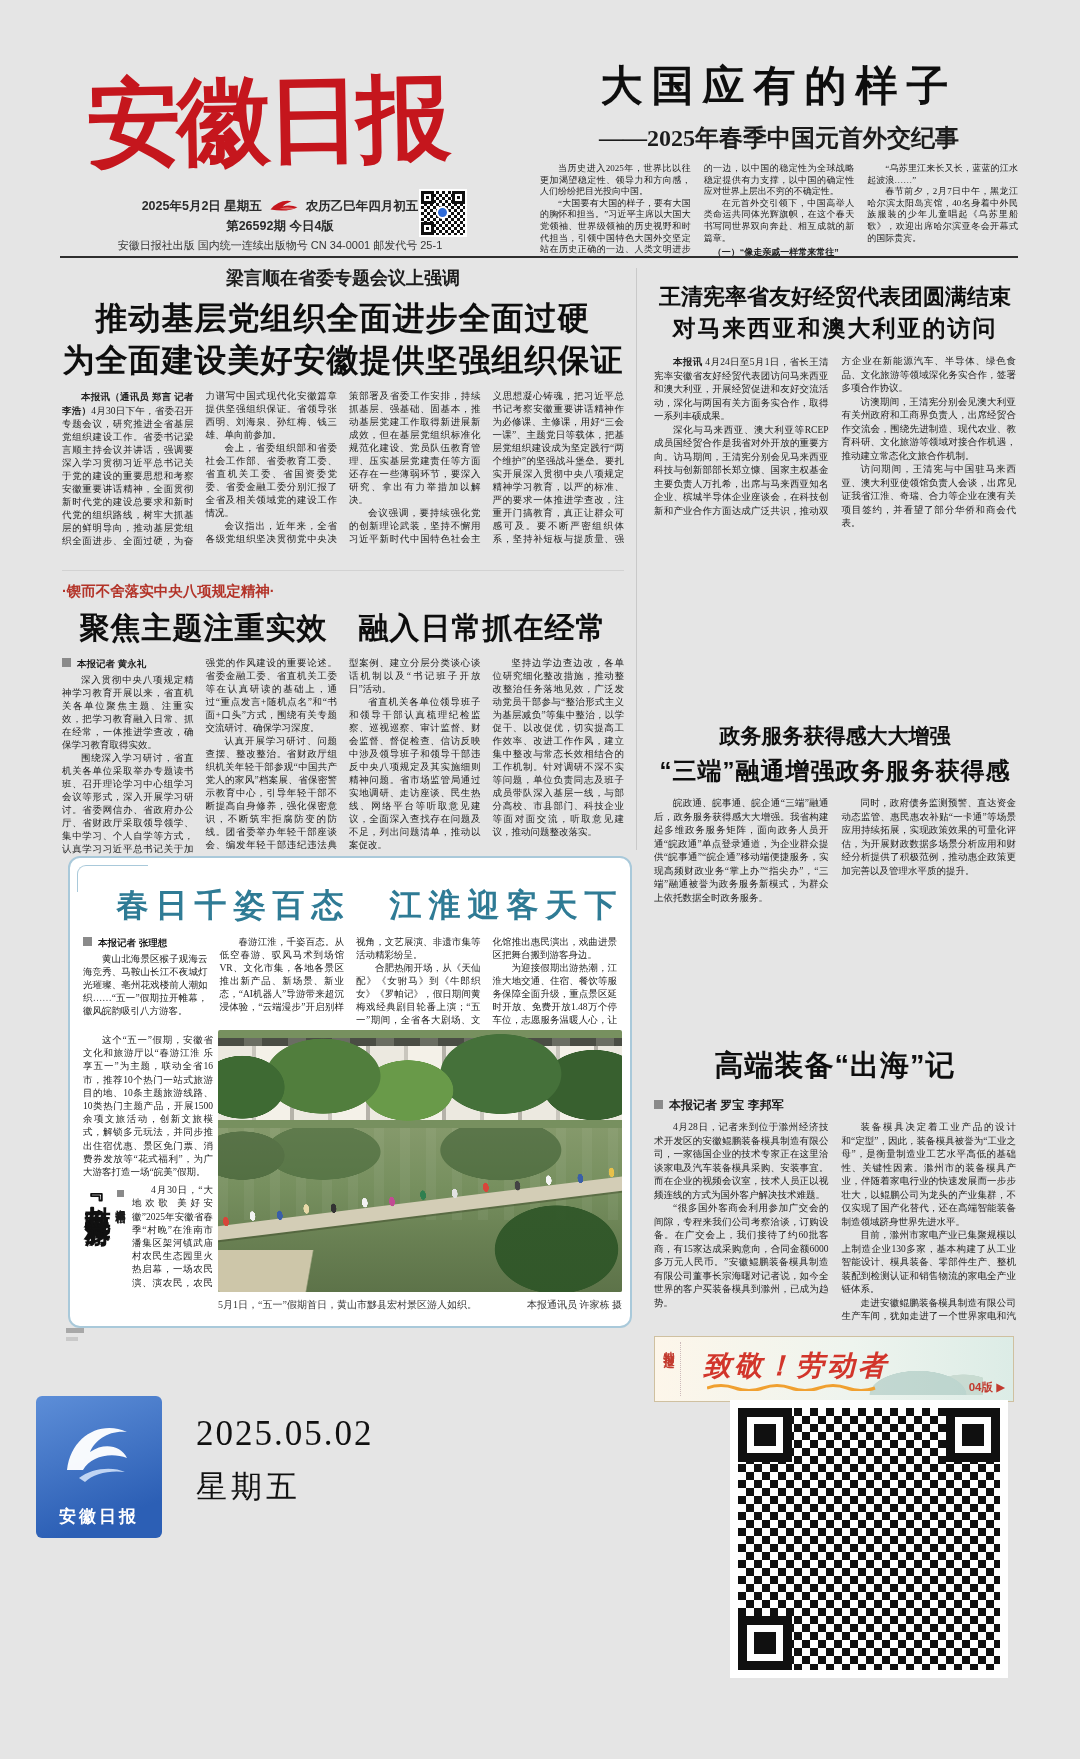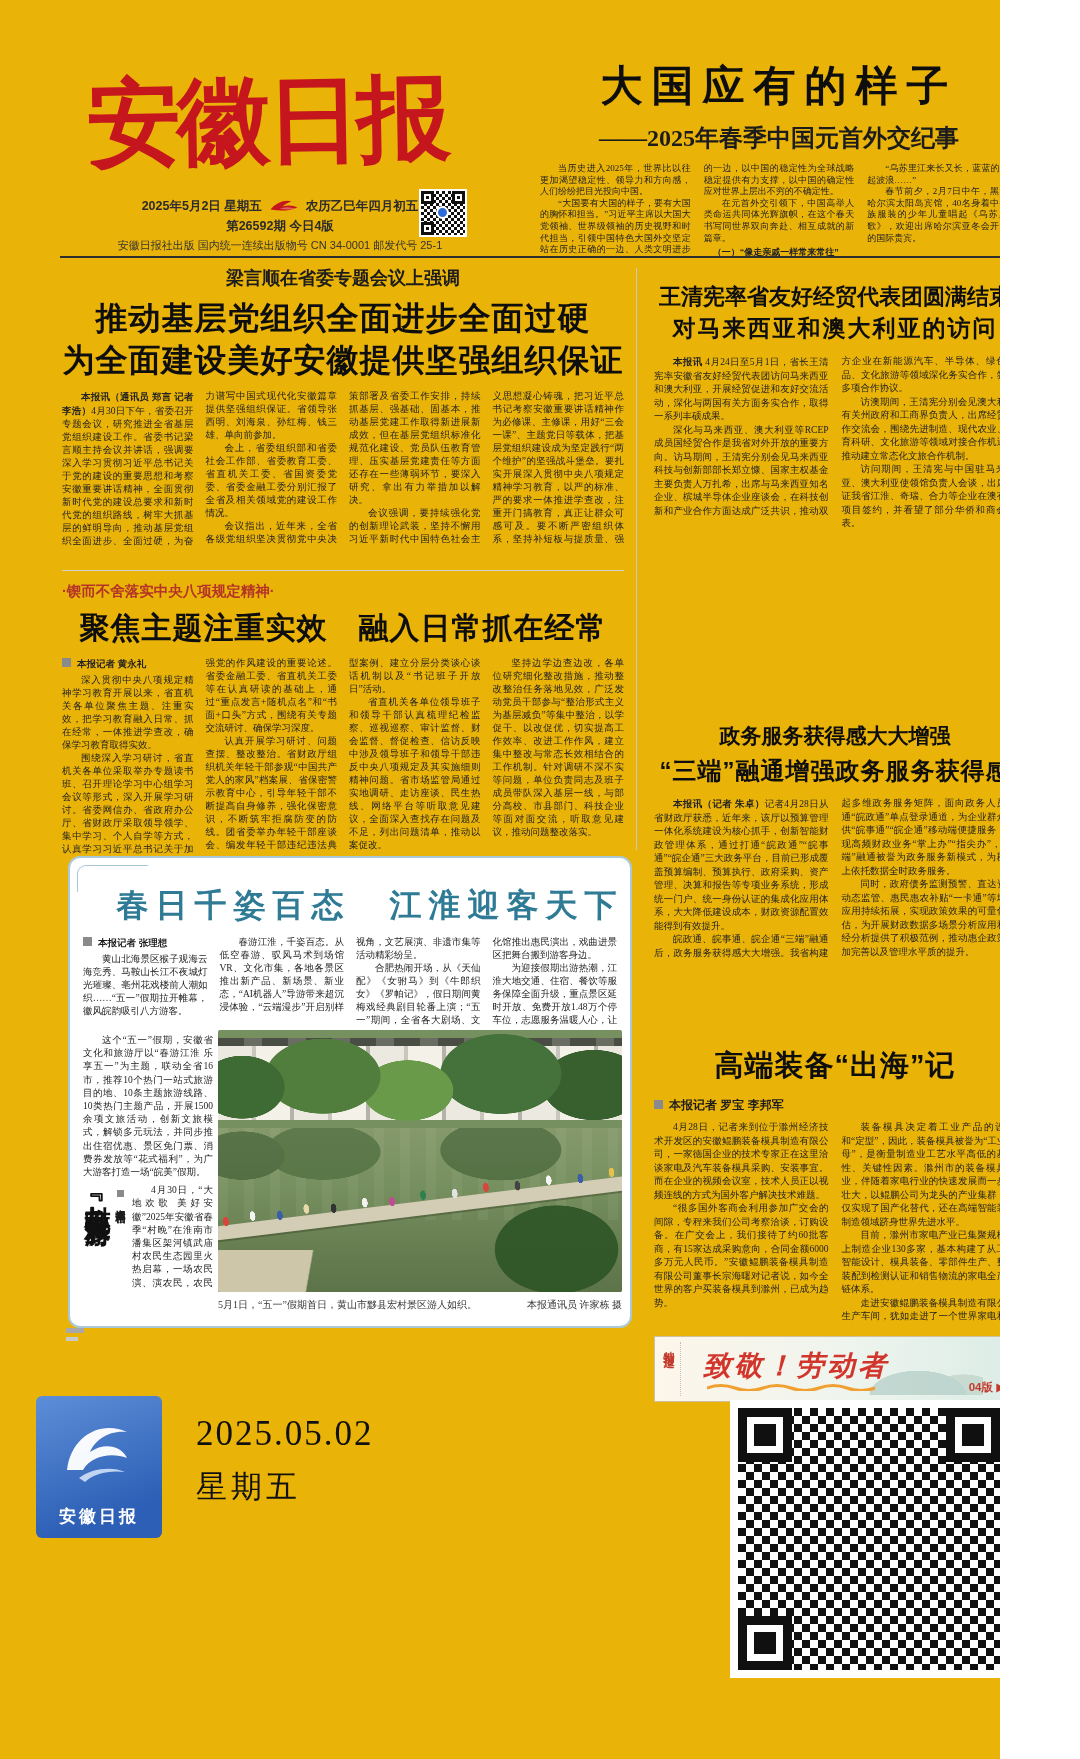--- a/index.html
+++ b/index.html
@@ -1,17 +1,17 @@
 <!DOCTYPE html>
 <html><head>
 <meta charset="utf-8">
 <style>
   * { margin:0; padding:0; box-sizing:border-box; }
   html,body { background:#ffffff; }
-  .page { position:relative; width:1000px; height:1759px; background:#eab308; overflow:hidden;
+  .page { position:relative; width:1080px; height:1759px; background:#e5e5e5; overflow:hidden;
           font-family:"Liberation Serif","DejaVu Serif",serif; color:#1c1c1c; }
 
   
   .brand { position:absolute; left:70px; top:54px; width:394px; height:134px;
            font-family:"Liberation Serif","DejaVu Serif",serif; font-weight:900;
            font-size:94px; line-height:134px; letter-spacing:-4px; color:#c5161d;
            text-align:center; white-space:nowrap; transform:rotate(-1deg); }
   .dateline { position:absolute; left:92px; top:197px; width:376px; display:flex;
               justify-content:center; align-items:center; gap:7px;
               font-family:"Liberation Sans","DejaVu Sans",sans-serif; font-size:12.5px; font-weight:700; color:#2b2b2b; }
@@ -307,21 +307,20 @@
     <div class="caption-row">
       <span>5月1日，“五一”假期首日，黄山市黟县宏村景区游人如织。</span>
       <span>本报通讯员 许家栋 摄</span>
     </div>
   </div>
 
   <div class="finance">
     <div class="hl kicker">政务服务获得感大大增强</div>
     <div class="hl hl2">“三端”融通增强政务服务获得感</div>
     <div class="body">
-      <p class="para"><b>本报讯（记者 朱卓）</b><span>记者4月28日从省财政厅获悉，近年来，该厅以预算管理一体化系统建设为核心抓手，创新智能财政管理体系，通过打通“皖政通”“皖事通”“皖企通”三大政务平台，目前已形成覆盖预算编制、预算执行、政府采购、资产管理、决算和报告等专项业务系统，形成统一门户、统一身份认证的集成化应用体系，大大降低建设成本，财政资源配置效能得到有效提升。</span></p>
 
     <p class="para">皖政通、皖事通、皖企通“三端”融通后，政务服务获得感大大增强。我省构建起多维政务服务矩阵，面向政务人员开通“皖政通”单点登录通道，为企业群众提供“皖事通”“皖企通”移动端便捷服务，实现高频财政业务“掌上办”“指尖办”，“三端”融通被誉为政务服务新模式，为群众上依托数据全时政务服务。</p>
         <p class="para">同时，政府债务监测预警、直达资金动态监管、惠民惠农补贴“一卡通”等场景应用持续拓展，实现政策效果的可量化评估，为开展财政数据多场景分析应用和财经分析提供了积极范例，推动惠企政策更加完善以及管理水平质的提升。</p>
       </div>
   </div>
 
   <div class="equip">
     <div class="hl">高端装备“出海”记</div>
     <div class="byline-row"><span class="sq"></span><span>本报记者 罗宝 李邦军</span></div>
     <div class="body">

